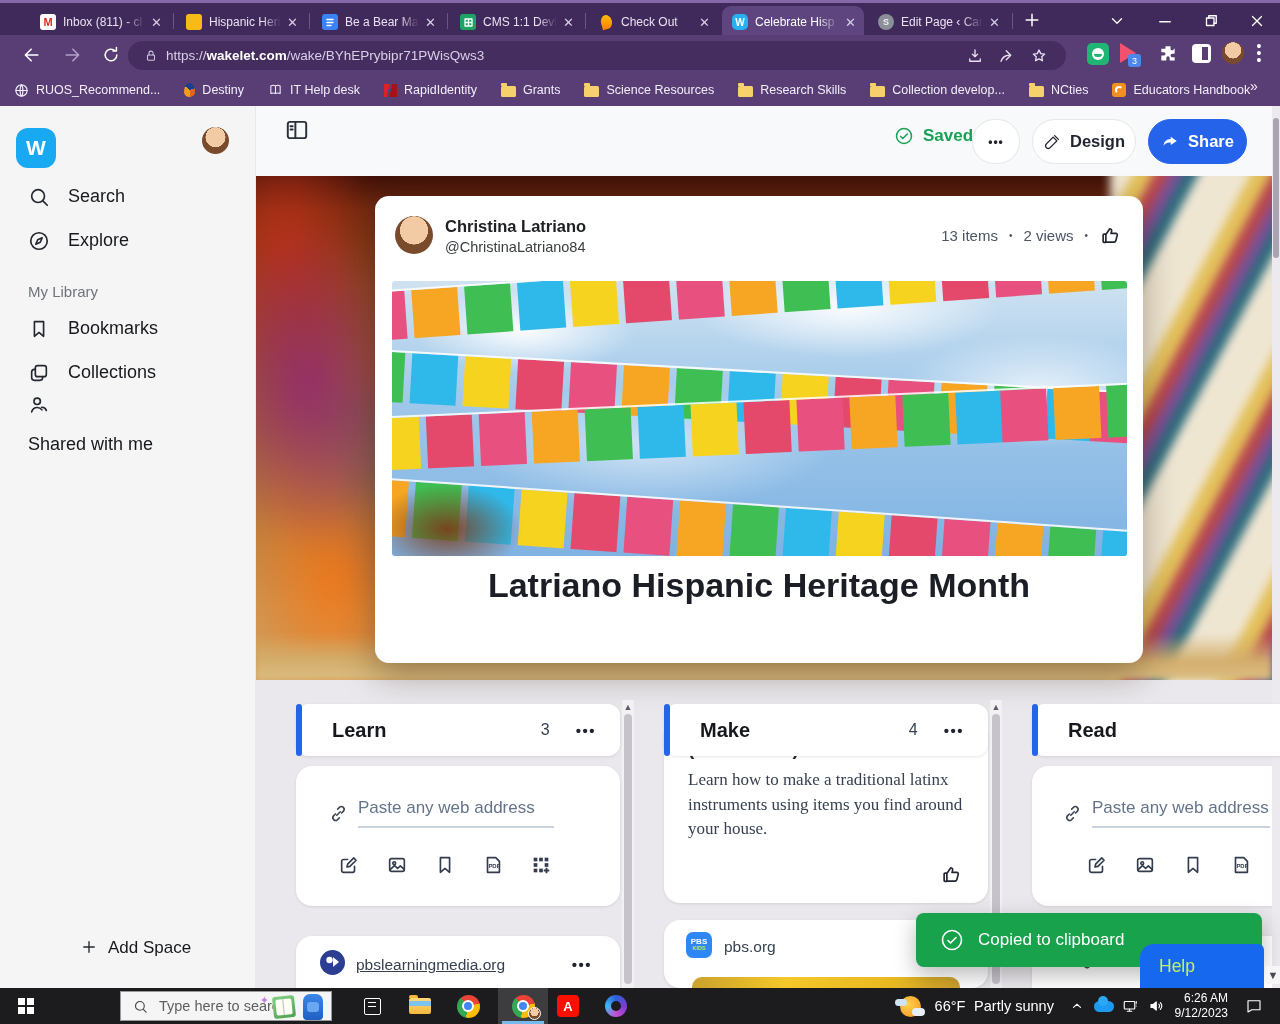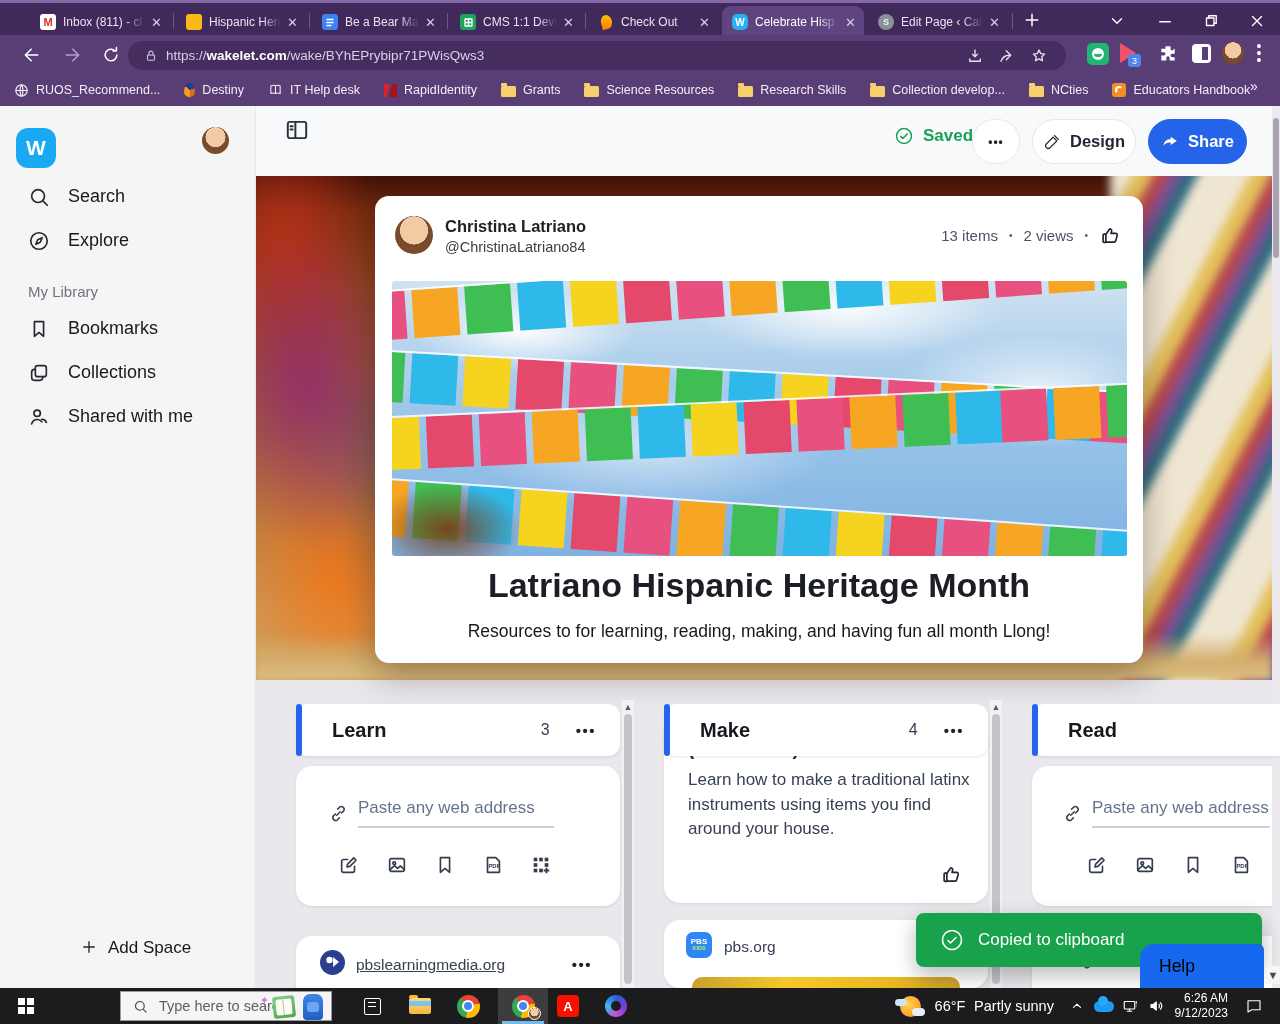--- a/index.html
+++ b/index.html
@@ -82,21 +82,21 @@
   .paste-input::placeholder{color:#64748b;}
   .tools{position:absolute;display:flex;color:#323c4d;}
   .tools span{display:flex;align-items:center;justify-content:center;}
   .linkrow{display:flex;align-items:center;gap:14px;color:#374151;font-size:15.5px;}
   .scrollcol{position:absolute;width:12px;background:#f2f1f3;}
   .scrollcol .up{position:absolute;top:2px;left:0;right:0;text-align:center;font-size:9px;color:#5c5c66;}
   .scrollcol .th{position:absolute;left:2px;width:8px;border-radius:4px;background:#c6c4cb;}
 
   
   #toast{left:916px;top:913px;width:346px;height:54px;background:#17a24b;border-radius:8px;box-shadow:0 8px 22px rgba(0,0,0,.28);display:flex;align-items:center;gap:14px;padding-left:24px;color:#fff;font-size:17px;z-index:40;}
-  #helpbtn{left:1140px;top:944px;width:124px;height:44px;background:#1668ef;border-radius:14px 6px 0 0;color:#000000;font-size:17.5px;display:flex;align-items:center;padding-left:19px;z-index:41;}
+  #helpbtn{left:1140px;top:944px;width:124px;height:44px;background:#1668ef;border-radius:14px 6px 0 0;color:#bef264;font-size:17.5px;display:flex;align-items:center;padding-left:19px;z-index:41;}
   #pgdown{left:1266px;top:966px;width:14px;height:18px;color:#4a4a52;font-size:11px;display:flex;align-items:center;justify-content:center;z-index:42;background:#f6f6f6;}
 
   
   #taskbar{left:0;top:988px;width:1280px;height:36px;background:#1c1c1e;z-index:60;display:block;}
   .tbico{position:absolute;top:0;height:36px;display:flex;align-items:center;justify-content:center;color:#fff;}
   #tbsearch{position:absolute;left:120px;top:3px;width:212px;height:30px;background:#f5f5f5;border:1px solid #9a9a9a;display:flex;align-items:center;color:#4a4a4a;overflow:hidden;}
   #tbsearch input{border:none;outline:none;background:rgba(0,0,0,0);font-size:14.5px;color:#3c3c3c;width:118px;}
   #tbsearch input::placeholder{color:#5f5f5f;}
   .winlogo{display:grid;grid-template-columns:7px 7px;grid-template-rows:7px 7px;gap:1.5px;}
   .winlogo i{background:#fff;}
@@ -339,21 +339,21 @@
     </div>
     <div class="side-item" style="top:256px;">
       <span>
           <svg width="22" height="22" viewBox="0 0 24 24" class="ico" style="color:#23272f;">
             <rect x="8" y="4" width="12" height="12" rx="2.5"></rect>
             <path d="M16 16v1a3 3 0 0 1-3 3H7a3 3 0 0 1-3-3V11a3 3 0 0 1 3-3h1"></path>
           </svg>
         </span>
       <span>Collections</span>
     </div>
-    <div class="side-item" style="top:300px;">
+    <div class="side-item" style="top:288px;flex-direction:column;">
       <span>
           <svg width="22" height="22" viewBox="0 0 24 24" class="ico" style="color:#23272f;">
             <circle cx="10" cy="8" r="3.5"></circle>
             <path d="M4 19.5c.9-3.2 3-4.8 6-4.8 2.2 0 4 .9 5.2 2.6M15 14.5c2.6.2 4.4 1.2 5 3.5"></path>
           </svg>
         </span>
       <span>Shared with me</span>
     </div>
     <div class="side-item" style="top:832px;left:80px;gap:10px;font-size:17px;">
       <span>
@@ -435,21 +435,20 @@
         </div>
       <div class="flagrow" style="top:138px;height:52px;transform:rotate(-2.6deg);">
           <div class="flags" style="background-position-x:-210px;height:52px;"></div>
         </div>
       <div class="flagrow" style="top:198px;height:56px;transform:rotate(4deg);">
           <div class="flags" style="background-position-x:-64px;height:56px;"></div>
         </div>
       <div class="corner"></div>
     </div>
     <div class="abs" style="left:0;top:370px;width:768px;text-align:center;font-size:34px;font-weight:700;color:#1b1e24;">Latriano Hispanic Heritage Month</div>
-    <div class="abs" style="left:0;top:425px;width:768px;text-align:center;font-size:17.5px;color:#15181d;">Resources to for learning, reading,  making, and having fun all month Llong!</div>
   </div>
 
   <div class="colhead" style="left:296px;top:704px;width:324px;z-index:5;">
     <span class="t">Learn</span>
     <span class="c">3</span>
     <span class="dots">•••</span>
   </div>
   <div class="wcard" style="left:296px;top:766px;width:324px;height:140px;">
     <span class="abs" style="left:32px;top:37px;color:#3b4454;">
         <svg width="21" height="21" viewBox="0 0 24 24" class="ico">
@@ -508,21 +507,21 @@
     <span class="abs" style="left:60px;top:20px;font-size:15.5px;color:#374151;text-decoration:underline;">pbslearningmedia.org</span>
     <span class="dots abs" style="right:28px;top:20px;">•••</span>
   </div>
   <div class="scrollcol" style="left:622px;top:700px;height:288px;">
     <span class="up">▲</span>
     <span class="th" style="top:14px;height:270px;"></span>
   </div>
 
   <div class="wcard" style="left:664px;top:720px;width:324px;height:183px;z-index:1;">
     <div class="abs" style="left:24px;top:18px;width:285px;font-size:19px;font-weight:700;color:#1f2430;white-space:nowrap;overflow:hidden;">(Instrument) and Maracas</div>
-    <div class="abs" style="left:24px;top:48px;width:300px;font-size:17px;line-height:24.5px;color:#374151;">Learn how to make a traditional latinx instruments using items you find around your house.</div>
+    <div class="abs" style="left:24px;top:48px;width:300px;font-size:17px;line-height:24.5px;color:#374151;font-family:Liberation Serif, serif;">Learn how to make a traditional latinx instruments using items you find around your house.</div>
     <span class="abs" style="right:26px;bottom:18px;color:#1f2430;">
         <svg width="22" height="22" viewBox="0 0 24 24" class="ico">
           <path d="M7.5 11v9h-2a1 1 0 0 1-1-1v-7a1 1 0 0 1 1-1zM7.5 11.5l4.3-6.3c1.7.3 2.3 1.4 1.9 2.9l-.6 2.2h5.2c1.1 0 1.9 1 1.6 2.1l-1.6 5.9a2 2 0 0 1-1.9 1.5H7.5"></path>
         </svg>
       </span>
   </div>
   <div class="colhead" style="left:664px;top:704px;width:324px;z-index:5;">
     <span class="t">Make</span>
     <span class="c">4</span>
     <span class="dots">•••</span>

